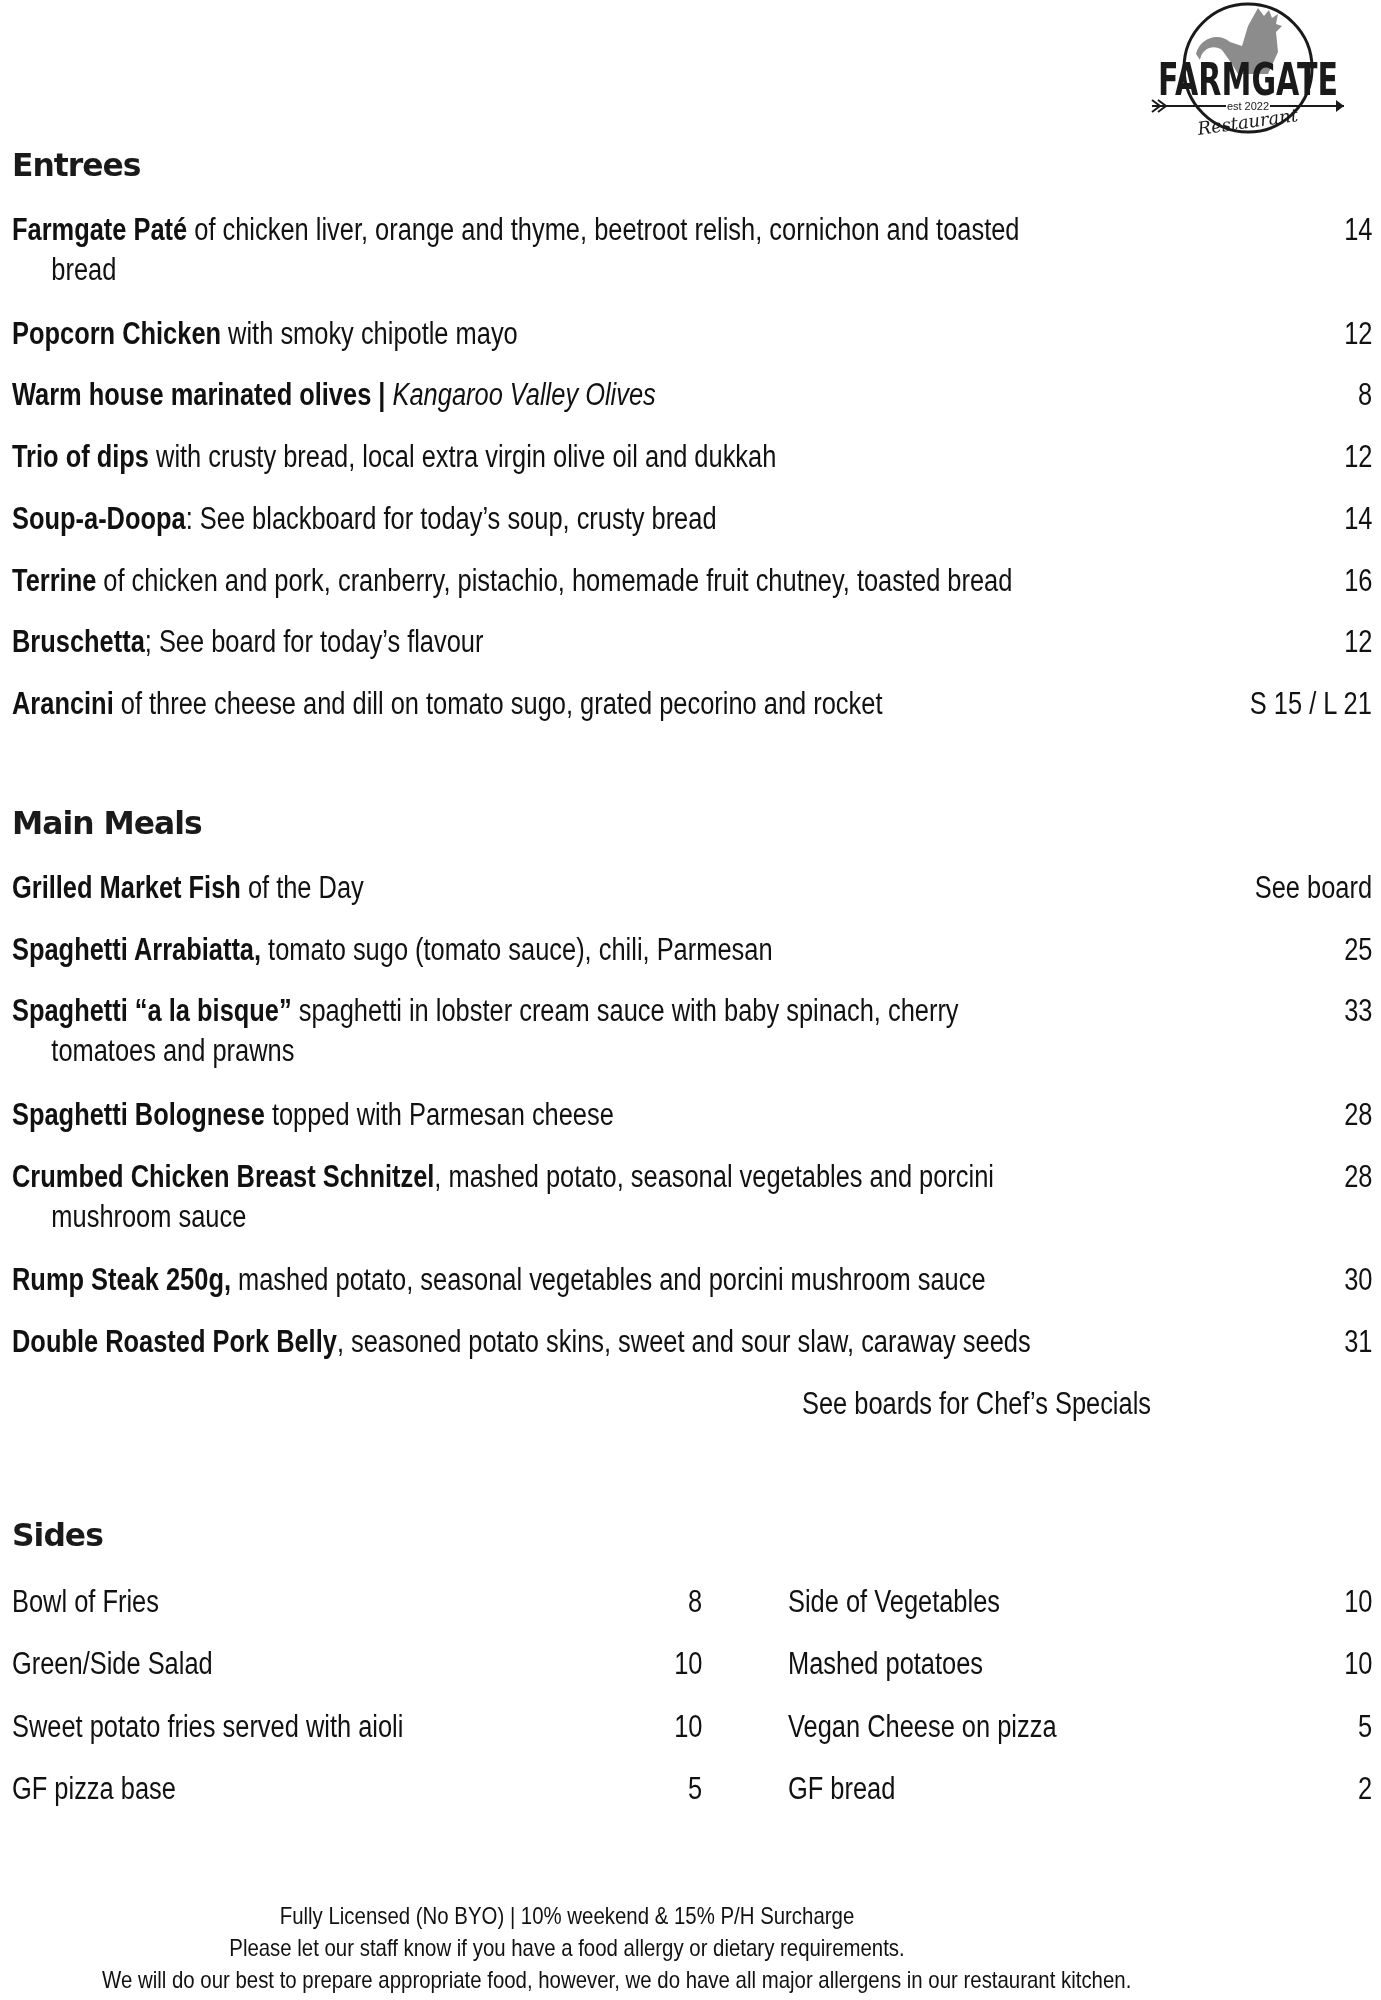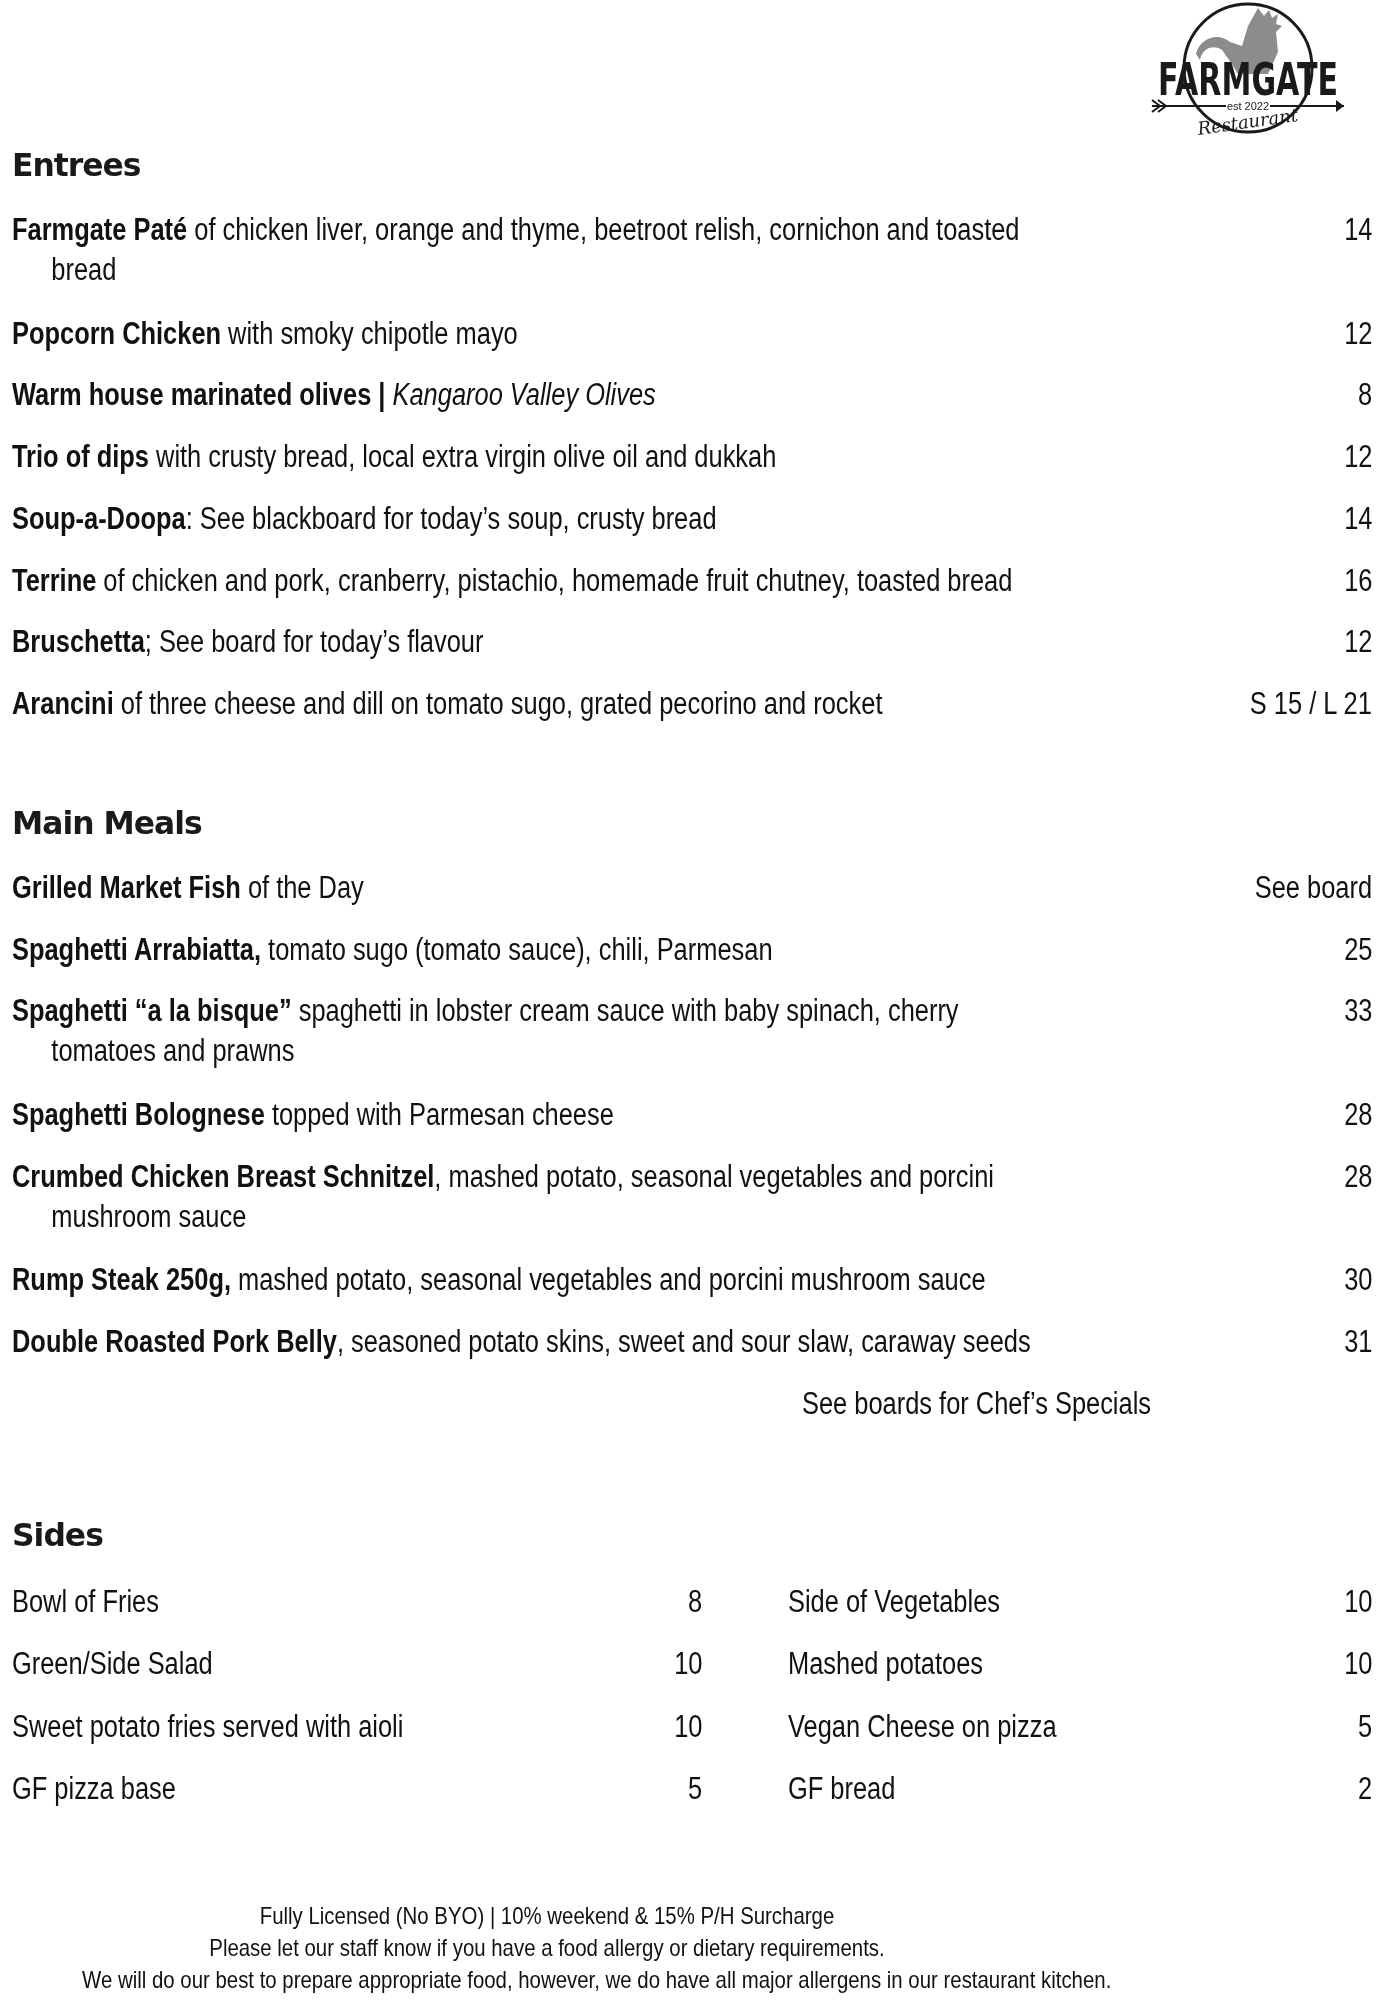--- a/index.html
+++ b/index.html
@@ -30,21 +30,21 @@
     i { font-style: italic; }
     .note {
       position: absolute; left: 802px; font-size: 31px; line-height: 40px; white-space: nowrap;
       transform: scaleX(0.82); transform-origin: left top;
     }
     .side { position: absolute; font-size: 31px; line-height: 40px; white-space: nowrap; }
     .side .name { position: absolute; left: 0; top: 0; transform: scaleX(0.82); transform-origin: left top; }
     .side .price { position: absolute; right: 0; top: 0; transform: scaleX(0.82); transform-origin: right top; }
     .footer {
       position: absolute; left: 0; width: 1094px; text-align: center;
-      font-size: 24px; line-height: 32px;
+      font-size: 24px; line-height: 32px; padding-left: 20px;
     }
     .footer div { transform: scaleX(0.85); transform-origin: center top; white-space: nowrap; }
   </style>
 </head>
 <body>
 
 <div class="logo">
   <svg width="200" height="140" viewBox="0 0 200 140">
     <circle cx="100" cy="68" r="64" fill="none" stroke="#1a1a1a" stroke-width="3"></circle>
     <path d="M110 8 l6 8 l5 -6 l3 8 l6 -4 l-2 10 l6 2 l-6 6 l2 20 l-10 22 l-30 0 l-6 -10 l-10 -14 c -8 -6 -20 -2 -22 10 l-4 -6 c 4 -16 22 -22 34 -12 l 12 4 l 6 -20 z" fill="#8c8c8c"></path>

